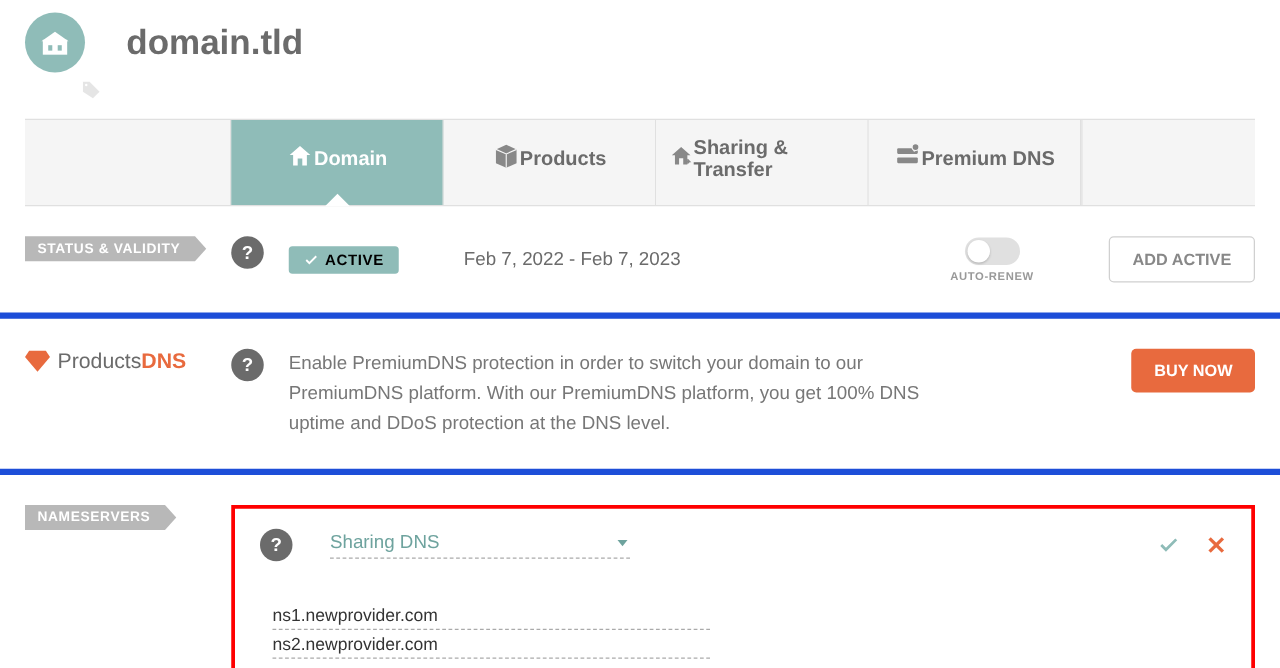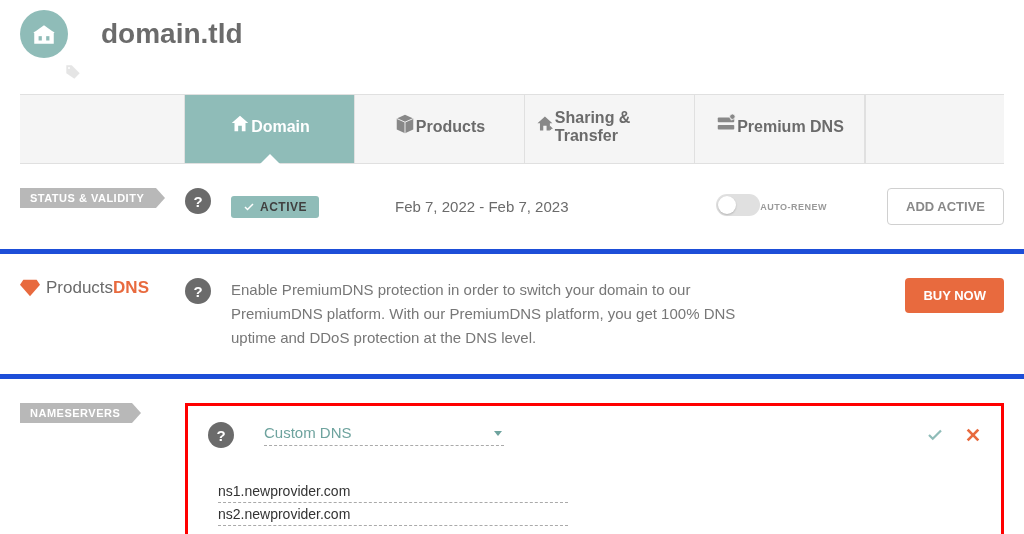--- a/index.html
+++ b/index.html
@@ -17,24 +17,24 @@
 .tab.active { background: #8fbcb8; color: #fff; }
 .tab.active svg { fill: #fff; }
 .tab.active::after { content: ""; position: absolute; bottom: -1px; left: 50%; margin-left: -10px; width: 0; height: 0; border-left: 10px solid transparent; border-right: 10px solid transparent; border-bottom: 10px solid #fff; }
 .section { display: flex; align-items: flex-start; padding: 24px 20px; border-bottom: 5px solid #1d4ed8; }
 .section.no-border { border-bottom: none; }
 .section-label { flex: 0 0 165px; }
 .label-badge { display: inline-block; background: #b8b8b8; color: #fff; font-size: 11px; font-weight: 600; padding: 4px 12px 4px 10px; letter-spacing: 0.5px; position: relative; }
 .label-badge::after { content: ""; position: absolute; right: -9px; top: 0; border-top: 10px solid transparent; border-bottom: 10px solid transparent; border-left: 9px solid #b8b8b8; }
 .help-circle { width: 26px; height: 26px; border-radius: 50%; background: #6b6b6b; color: #fff; font-weight: 700; font-size: 15px; display: flex; align-items: center; justify-content: center; flex-shrink: 0; margin-right: 20px; cursor: pointer; }
 .status-block { display: flex; align-items: center; flex: 1; }
-.active-badge { display: inline-flex; align-items: center; background: #8fbcb8; color: #404040; font-size: 12px; font-weight: 600; padding: 4px 12px; border-radius: 3px; letter-spacing: 0.5px; }
+.active-badge { display: inline-flex; align-items: center; background: #8fbcb8; color: #000000; font-size: 12px; font-weight: 600; padding: 4px 12px; border-radius: 3px; letter-spacing: 0.5px; }
 .active-badge svg { width: 12px; height: 12px; margin-right: 5px; stroke: #fff; stroke-width: 3; fill: none; }
-.date-range { color: #6b6b6b; font-size: 15px; margin-left: 76px; flex: 1; }
-.auto-renew-block { display: flex; flex-direction: row; align-items: center; margin-right: 60px; }
+.date-range { color: #6b6b6b; font-size: 15px; margin-left: 52px; flex: 1; }
+.auto-renew-block { display: flex; flex-direction: column; align-items: center; margin-right: 60px; }
 .toggle { width: 44px; height: 22px; background: #e0e0e0; border-radius: 11px; position: relative; cursor: pointer; margin-bottom: 4px; }
 .toggle-knob { width: 18px; height: 18px; border-radius: 50%; background: #fff; position: absolute; top: 2px; left: 2px; box-shadow: 0 1px 2px rgba(0,0,0,0.2); }
 .auto-renew-label { font-size: 9px; font-weight: 700; color: #999; letter-spacing: 0.5px; }
 .btn { padding: 10px 18px; border-radius: 4px; font-weight: 700; font-size: 13px; cursor: pointer; border: none; }
 .btn-outline { background: #fff; border: 1px solid #d0d0d0; color: #888; }
 .btn-orange { background: #e86a3e; color: #fff; }
 .premium-block { display: flex; align-items: center; flex: 0 0 165px; }
 .diamond-icon { width: 20px; height: 18px; fill: #e86a3e; margin-right: 6px; }
 .premium-text { font-size: 17px; color: #6b6b6b; }
 .premium-text .dns { color: #e86a3e; font-weight: 700; }
@@ -143,21 +143,21 @@
 </div>
 
 <div class="section no-border">
   <div class="section-label">
     <span class="label-badge">NAMESERVERS</span>
   </div>
   <div class="ns-box">
     <div class="ns-header">
       <div class="help-circle">?</div>
       <div class="ns-select">
-        <span>Custom DNS</span>
+        <span>Sharing DNS</span>
         <svg viewBox="0 0 24 24">
             <polygon points="4 8 20 8 12 18"></polygon>
           </svg>
       </div>
       <div class="ns-actions">
         <svg class="check-icon" viewBox="0 0 24 24">
             <polyline points="4 12 9 17 20 6"></polyline>
           </svg>
         <svg class="x-icon" viewBox="0 0 24 24">
             <line x1="4" y1="4" x2="20" y2="20"></line>

